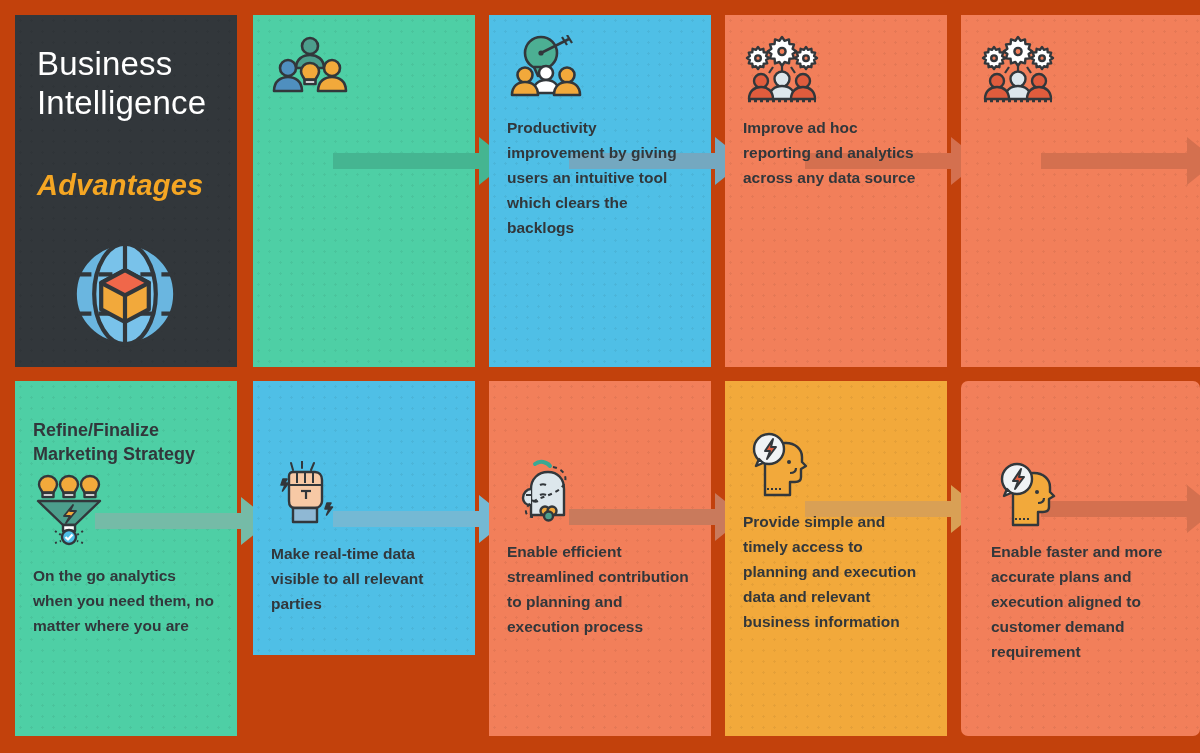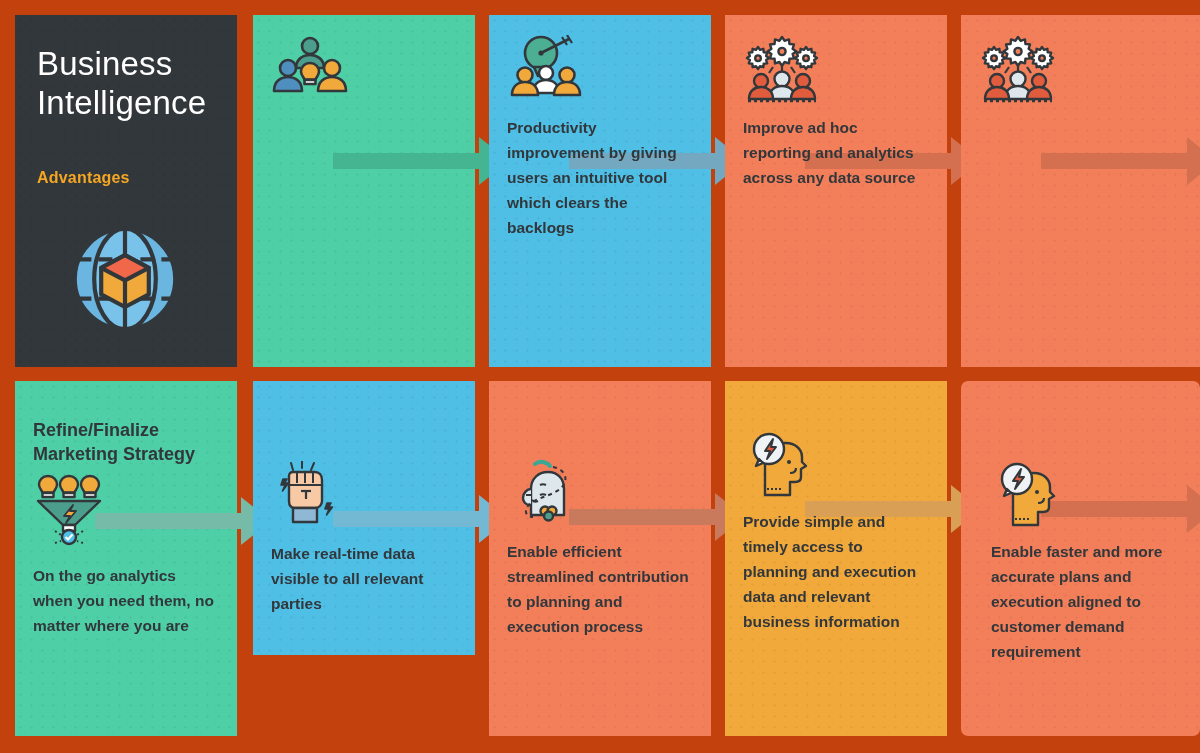--- a/index.html
+++ b/index.html
@@ -37,22 +37,23 @@
     color: #ffffff;
     font-size: 33px;
     font-weight: 400;
     line-height: 1.18;
     letter-spacing: .2px;
     white-space: pre-line;
   }
   .sub-title {
     margin-top: 46px;
     color: #f5a623;
-    font-size: 16px;
+    font-size: 29px;
     font-weight: bold;
+    font-style: italic;
     letter-spacing: .2px;
   }
 
   .panel-heading {
     color: #32373b;
     font-size: 18px;
     font-weight: bold;
     line-height: 1.32;
     white-space: pre-line;
     margin-bottom: 6px;

